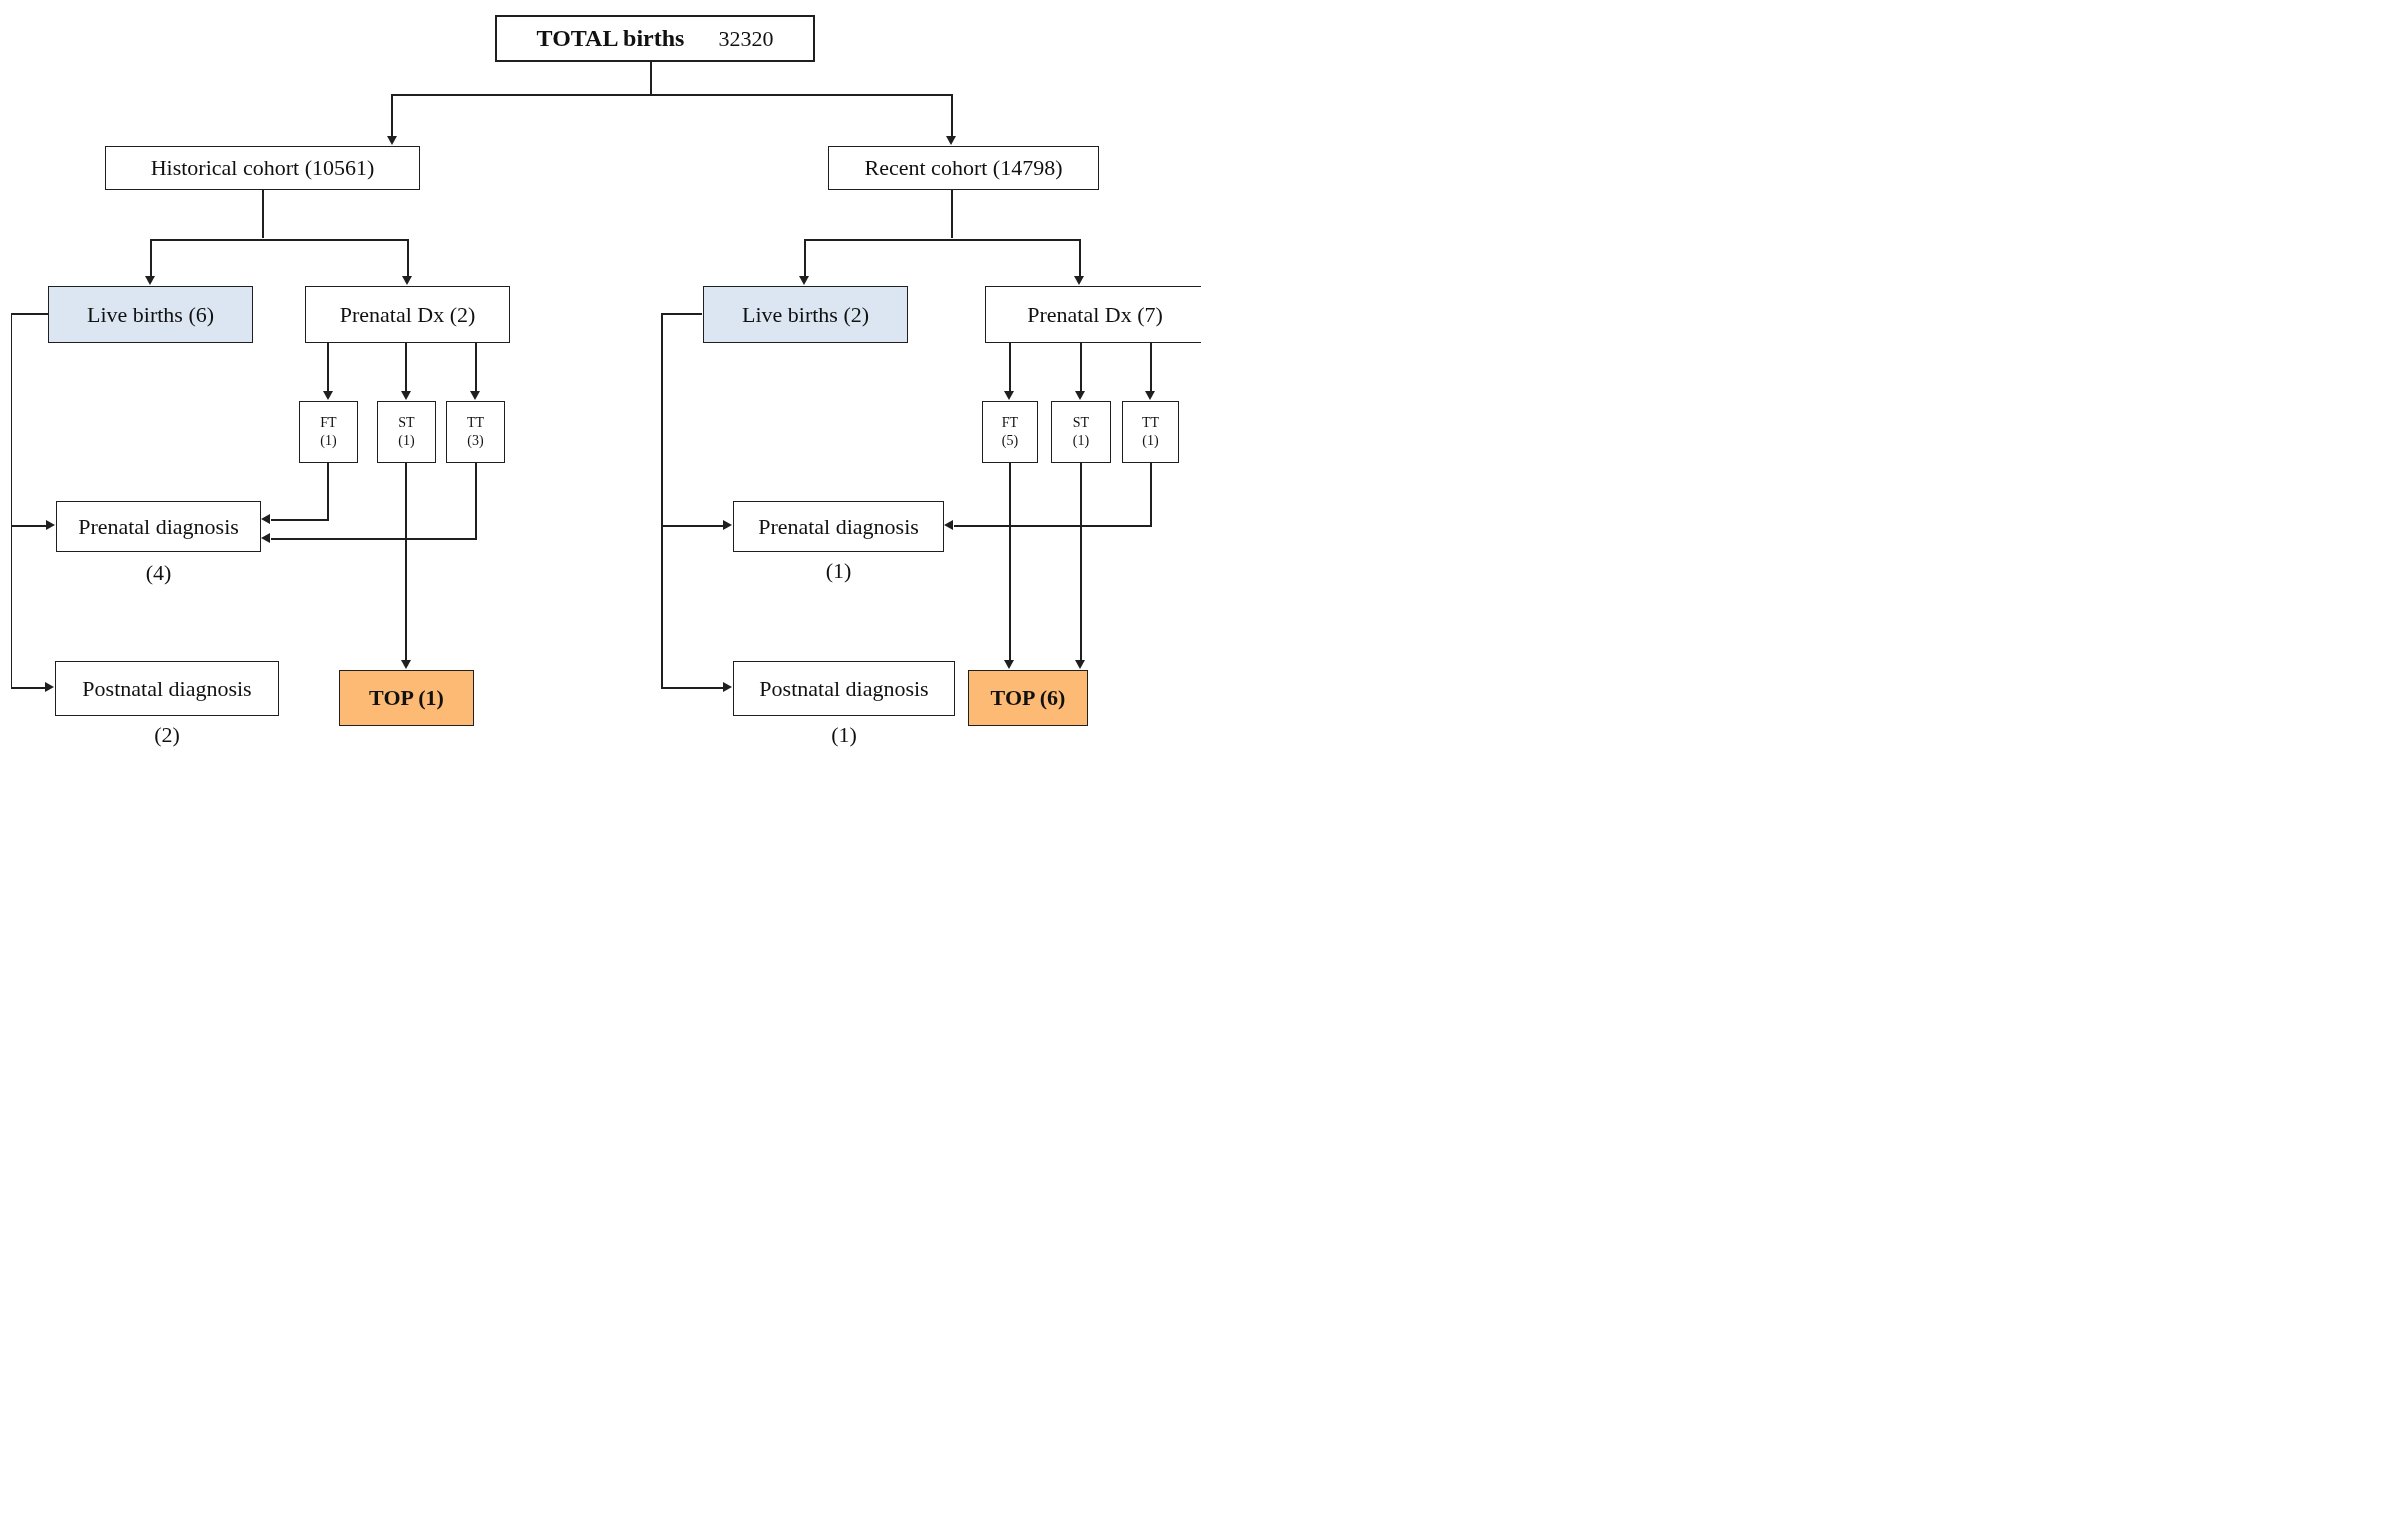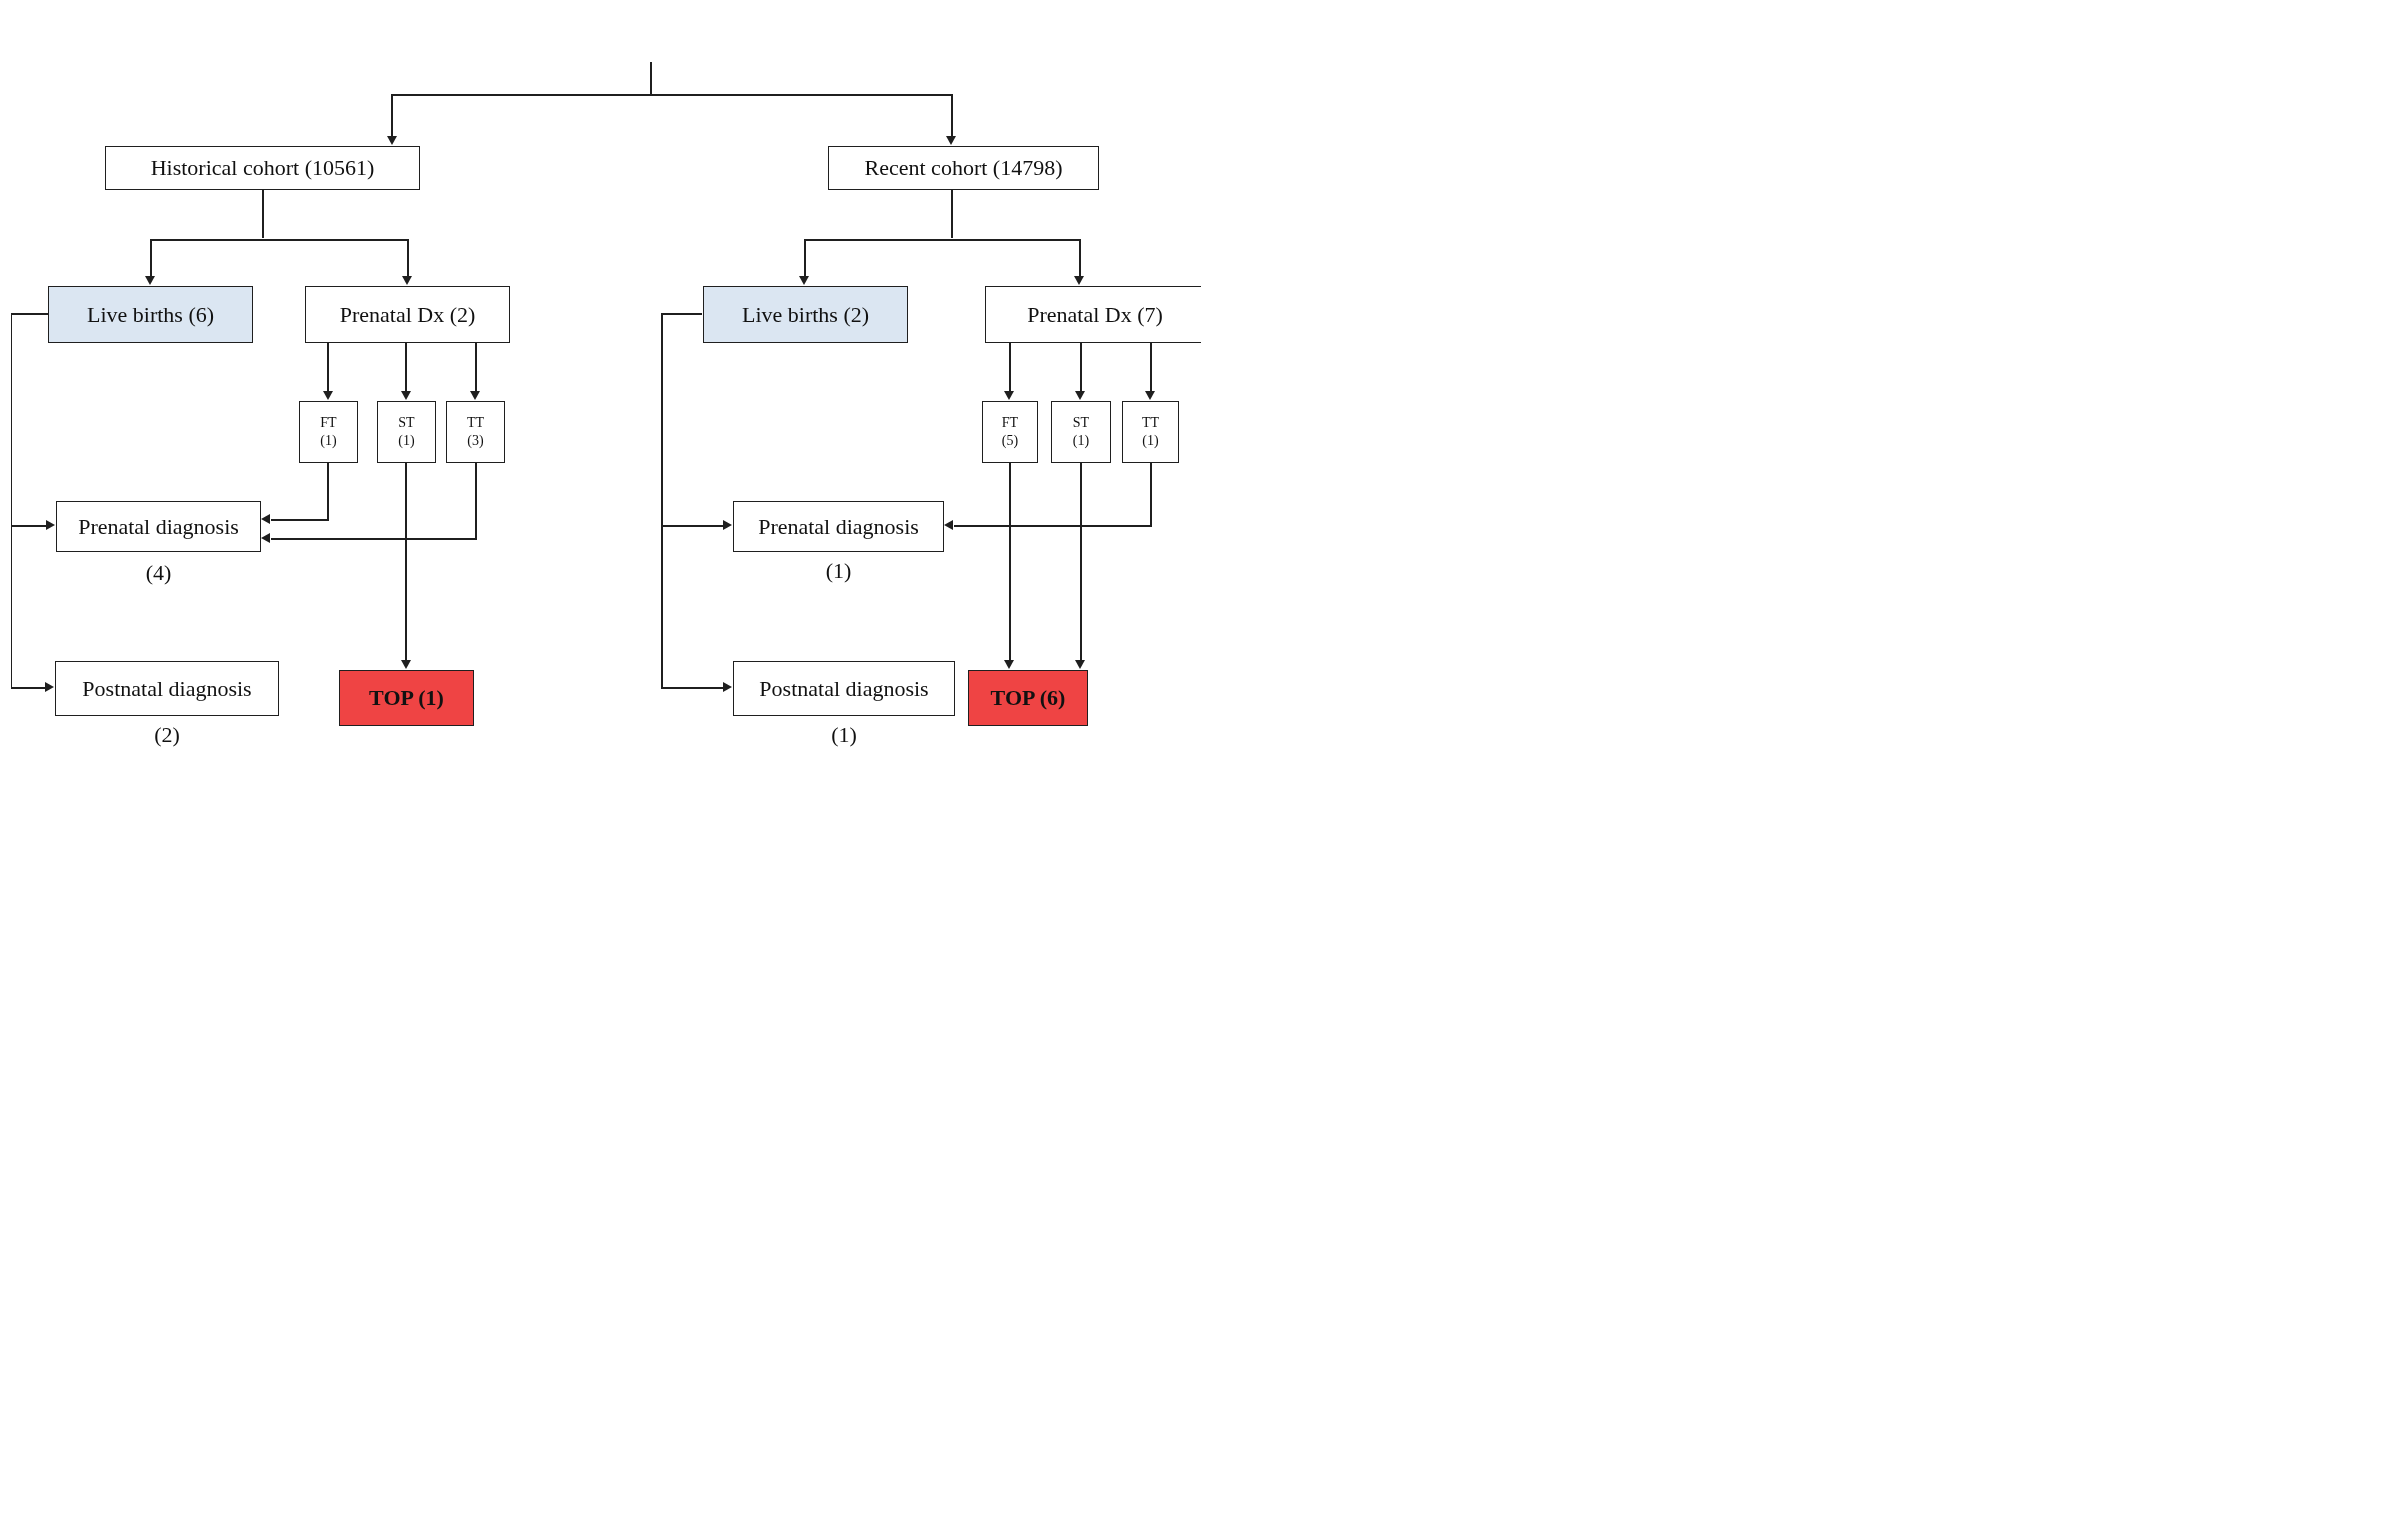--- a/index.html
+++ b/index.html
@@ -17,21 +17,21 @@
     border:1.6px solid #1f1f1f;
     background:#ffffff;
     display:flex;
     align-items:center;
     justify-content:center;
     text-align:center;
     font-size:22px;
     line-height:1.15;
   }
   .box.blue{background:#dbe6f2;}
-  .box.pink{background:#ef4444;font-weight:bold;}
+  .box.pink{background:#fdba74;font-weight:bold;}
   .box.thick{border-width:2.5px;}
   .box.small{flex-direction:column;font-size:14px;line-height:1.3;}
   .count-label{
     position:absolute;
     text-align:center;
     font-size:22px;
   }
   .hline,.vline{position:absolute;background:#1f1f1f;}
   .hline{height:1.6px;}
   .vline{width:1.6px;}
@@ -54,20 +54,24 @@
     border-right:9.8px solid #1f1f1f;
   }
   .total-label{font-weight:bold;font-size:24px;}
   .total-value{font-size:22px;margin-left:34px;}
 </style>
 </head>
 <body>
 
 <div id="figure">
 
+  <div class="box thick" style="left:495px;top:14.8px;width:320px;height:47px;">
+    <span class="total-label">TOTAL births</span>
+    <span class="total-value">32320</span>
+  </div>
 
   <div class="box" style="left:105px;top:146px;width:315px;height:44px;">
     <span>Historical cohort (10561)</span>
   </div>
 
   <div class="box" style="left:828px;top:146px;width:271px;height:44px;">
     <span>Recent cohort (14798)</span>
   </div>
 
   <div class="box blue" style="left:48px;top:286px;width:205px;height:57px;">

